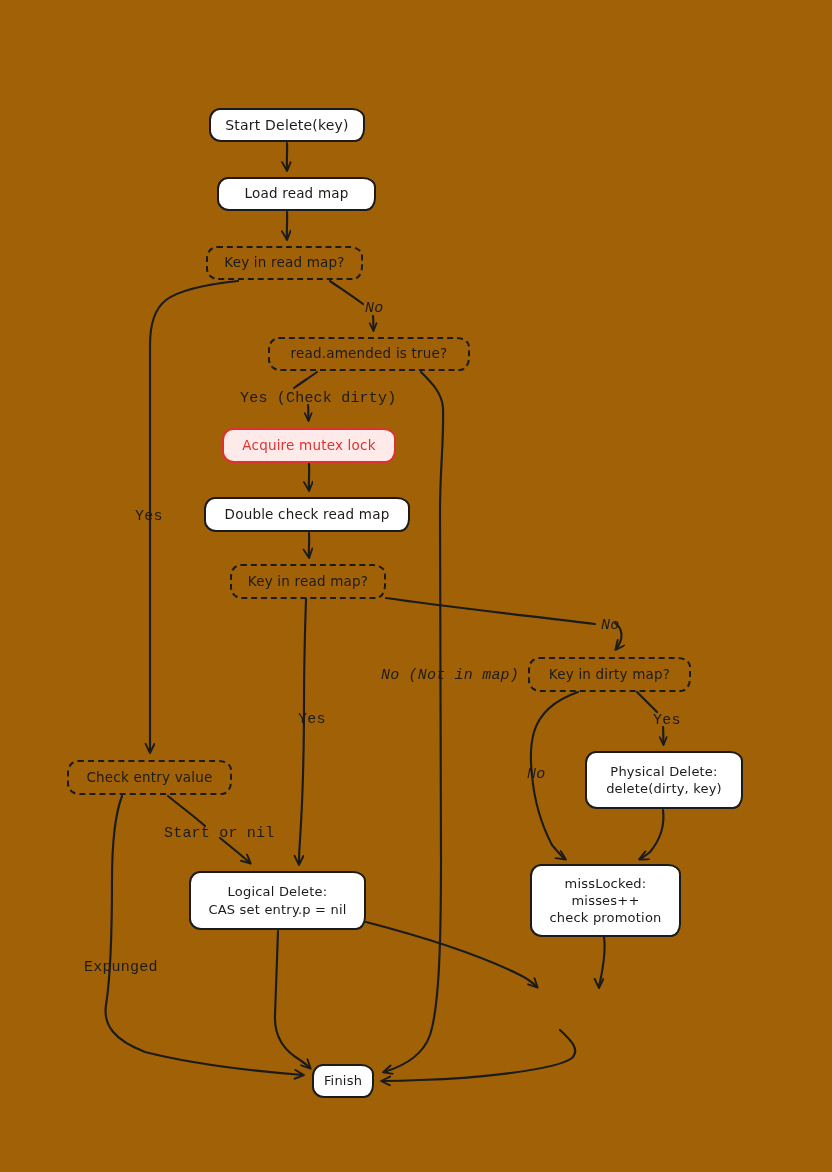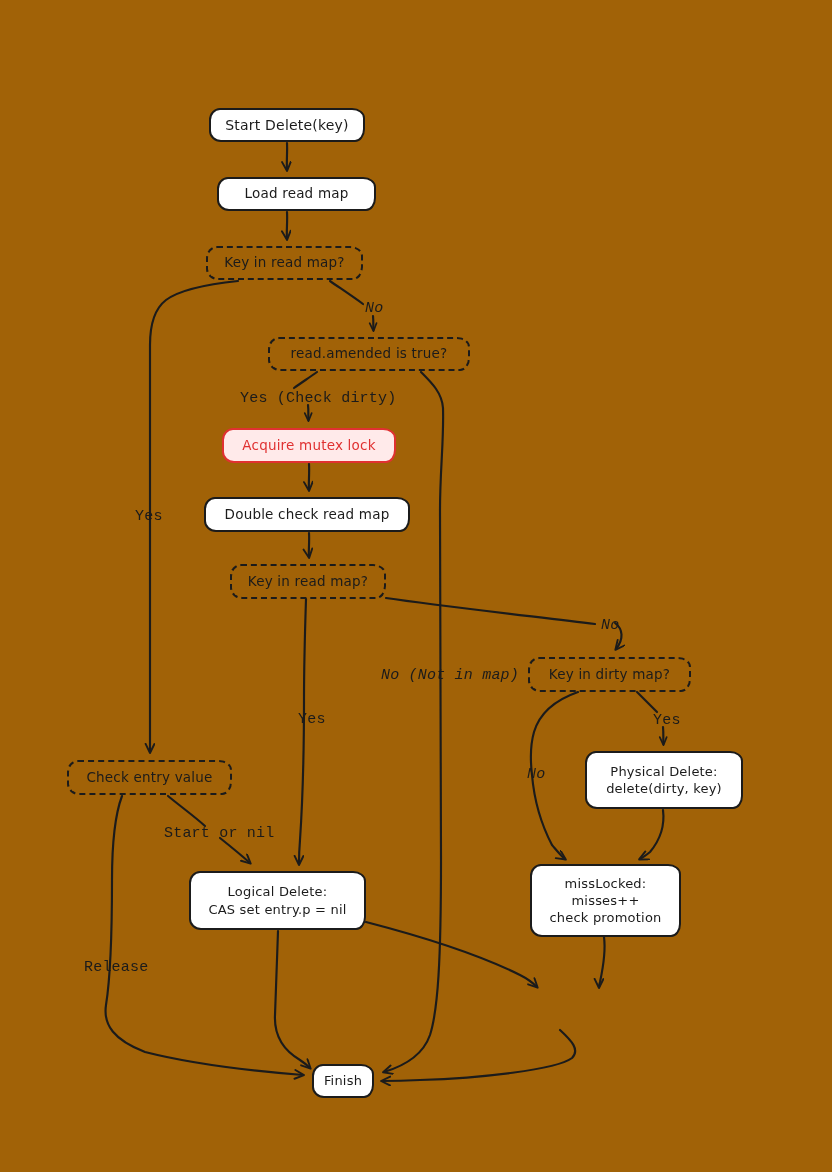--- a/index.html
+++ b/index.html
@@ -212,15 +212,15 @@
   <div class="edge-label italic" style="left:601px; top:617px;">No</div>
 
   <div class="edge-label" style="left:298px; top:711px;">Yes</div>
 
   <div class="edge-label" style="left:653px; top:712px;">Yes</div>
 
   <div class="edge-label italic" style="left:527px; top:766px;">No</div>
 
   <div class="edge-label" style="left:164px; top:825px;">Start or nil</div>
 
-  <div class="edge-label" style="left:84px; top:959px;">Release</div>
+  <div class="edge-label" style="left:84px; top:959px;">Expunged</div>
 
 </div>
 
 </body></html>

